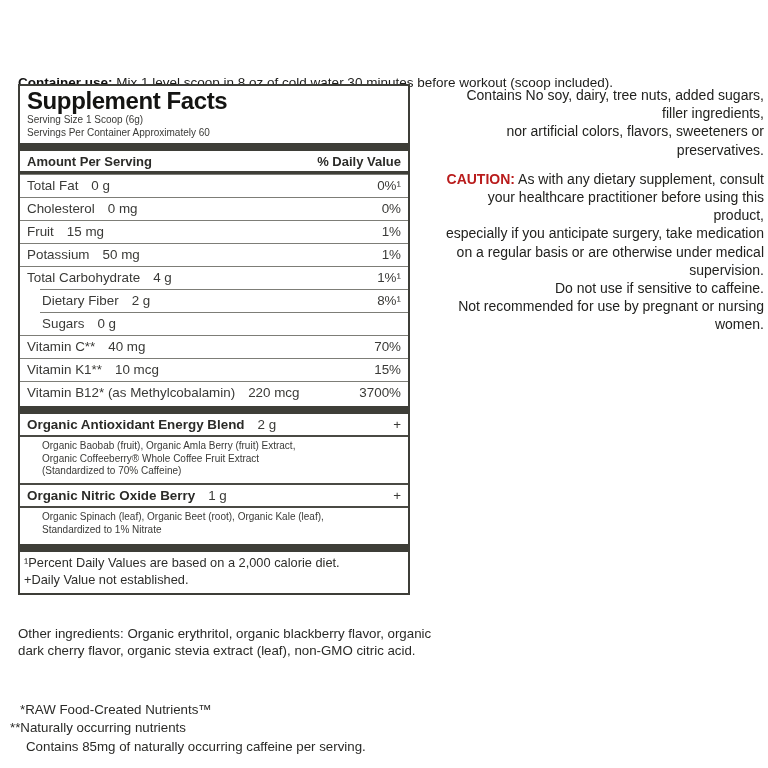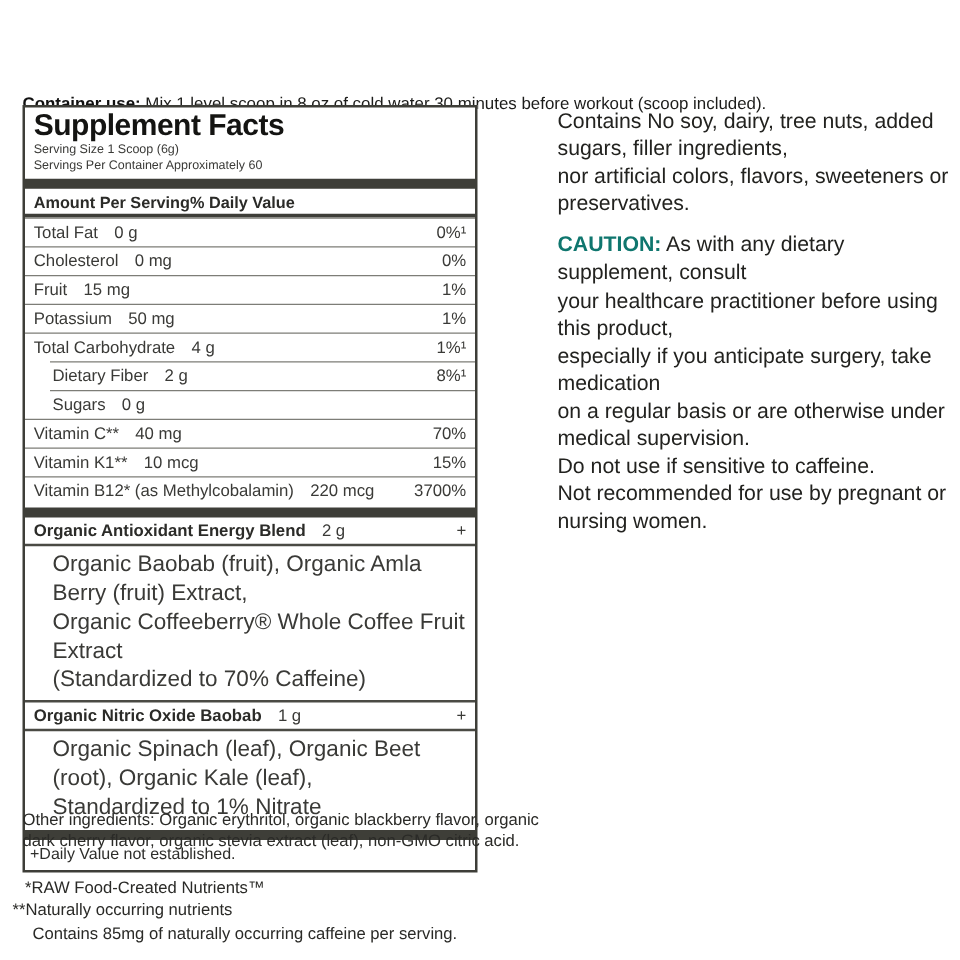--- a/index.html
+++ b/index.html
@@ -15,61 +15,61 @@
     font-family:"Liberation Sans", sans-serif;color:var(--ink);
     -webkit-font-smoothing:antialiased;
   }
   .suggested{
     position:absolute;left:18px;top:61px;width:680px;
     font-size:13.5px;color:#1c1c1a;line-height:1.2;
   }
   .suggested b{color:#111;}
   
   .facts-box{
-    position:absolute;left:18px;top:84px;width:364px;box-sizing:border-box;
+    position:absolute;left:18px;top:84px;width:392px;box-sizing:border-box;
     border:2px solid var(--bar);background:#fff;
   }
   .panel-title{
     margin:0;padding:2px 7px 0 7px;
     font-size:24px;font-weight:800;letter-spacing:-0.4px;color:#141412;
     line-height:1.05;
   }
   .serving-line{margin:0;padding:1px 7px 0 7px;font-size:10px;line-height:1.18;color:var(--ink);}
   .bar{height:8px;background:var(--bar);margin-top:4px;}
   .bar.mid{margin-top:2px;}
   .hdr{
-    display:flex;align-items:baseline;
+    display:flex;justify-content:space-between;align-items:baseline;
     padding:3px 7px 2px 7px;font-size:13px;font-weight:bold;color:#2b2b28;
     border-bottom:3px solid var(--bar);
   }
   .nrow{display:flex;justify-content:space-between;align-items:baseline;
     padding:3.5px 7px;font-size:13.4px;}
   .nrow .nname{white-space:nowrap;}
   .nrow.indent .nname{padding-left:15px;}
   .namount{margin-left:13px;}
   .ndv{white-space:nowrap;}
   .sep{border-top:1.5px solid var(--thin);height:0;}
   .sep.inset{margin-left:20px;}
   .sep2{border-top:2px solid var(--med);height:0;}
   .blend-head{display:flex;justify-content:space-between;align-items:baseline;
     padding:3px 7px;font-size:13.4px;gap:38px;}
   .blend-head .bname{font-weight:bold;color:#2b2b28;}
-  .blend-ing{margin:0;padding:3px 7px 5px 22px;font-size:18px;line-height:1.28;white-space:pre-line;}
+  .blend-ing{margin:0;padding:3px 7px 5px 22px;font-size:10px;line-height:1.28;white-space:pre-line;}
   .footnotes{padding:3px 7px 4px 4px;font-size:12.8px;line-height:1.32;color:#2e2e2b;}
   .footnotes p{margin:0;}
   
   .right-col{
     position:absolute;left:446px;top:86px;width:318px;
-    font-size:17px;line-height:1.3;color:#22221f;
+    font-size:14px;line-height:1.3;color:#22221f;text-align:right;
   }
   .right-col p{margin:0 0 11px 0;white-space:pre-line;}
-  .right-col b{color:#0f766e;}
+  .right-col b{color:#b91c1c;}
   
   .other-ing{
-    position:absolute;left:18px;top:635px;width:426px;
+    position:absolute;left:18px;top:613px;width:426px;
     font-size:13.3px;line-height:1.26;color:#2a2a27;
   }
   .notes{
     position:absolute;left:10px;top:655px;width:500px;
     font-size:13.3px;line-height:1.38;color:#2a2a27;margin-top:46px;
   }
   .notes p{margin:0;}
   .notes p:nth-child(1){padding-left:10px;}
   .notes p:nth-child(2){padding-left:0;}
   .notes p:nth-child(3){padding-left:16px;}
@@ -145,29 +145,30 @@
       <div class="blend-head">
         <span><span class="bname">Organic Antioxidant Energy Blend</span><span class="namount">2 g</span></span>
         <span>+</span>
       </div>
       <div class="sep2"></div>
       <p class="blend-ing">Organic Baobab (fruit), Organic Amla Berry (fruit) Extract,
 Organic Coffeeberry® Whole Coffee Fruit Extract
 (Standardized to 70% Caffeine)</p>
       <div class="sep2"></div>
       <div class="blend-head">
-        <span><span class="bname">Organic Nitric Oxide Baobab</span><span class="namount">1 g</span></span>
+        <span><span class="bname">Organic Nitric Oxide Berry</span><span class="namount">1 g</span></span>
         <span>+</span>
       </div>
       <div class="sep2"></div>
       <p class="blend-ing">Organic Spinach (leaf), Organic Beet (root), Organic Kale (leaf),
 Standardized to 1% Nitrate</p>
     </div>
   <div class="bar mid"></div>
   <div class="footnotes">
+      <p>¹Percent Daily Values are based on a 2,000 calorie diet.</p>
       <p>+Daily Value not established.</p>
     </div>
 </div>
 
 <div class="right-col">
   <p>Contains No soy, dairy, tree nuts, added sugars, filler ingredients,
 nor artificial colors, flavors, sweeteners or preservatives.</p>
   <p><b>CAUTION:</b><span> As with any dietary supplement, consult
 your healthcare practitioner before using this product,
 especially if you anticipate surgery, take medication

